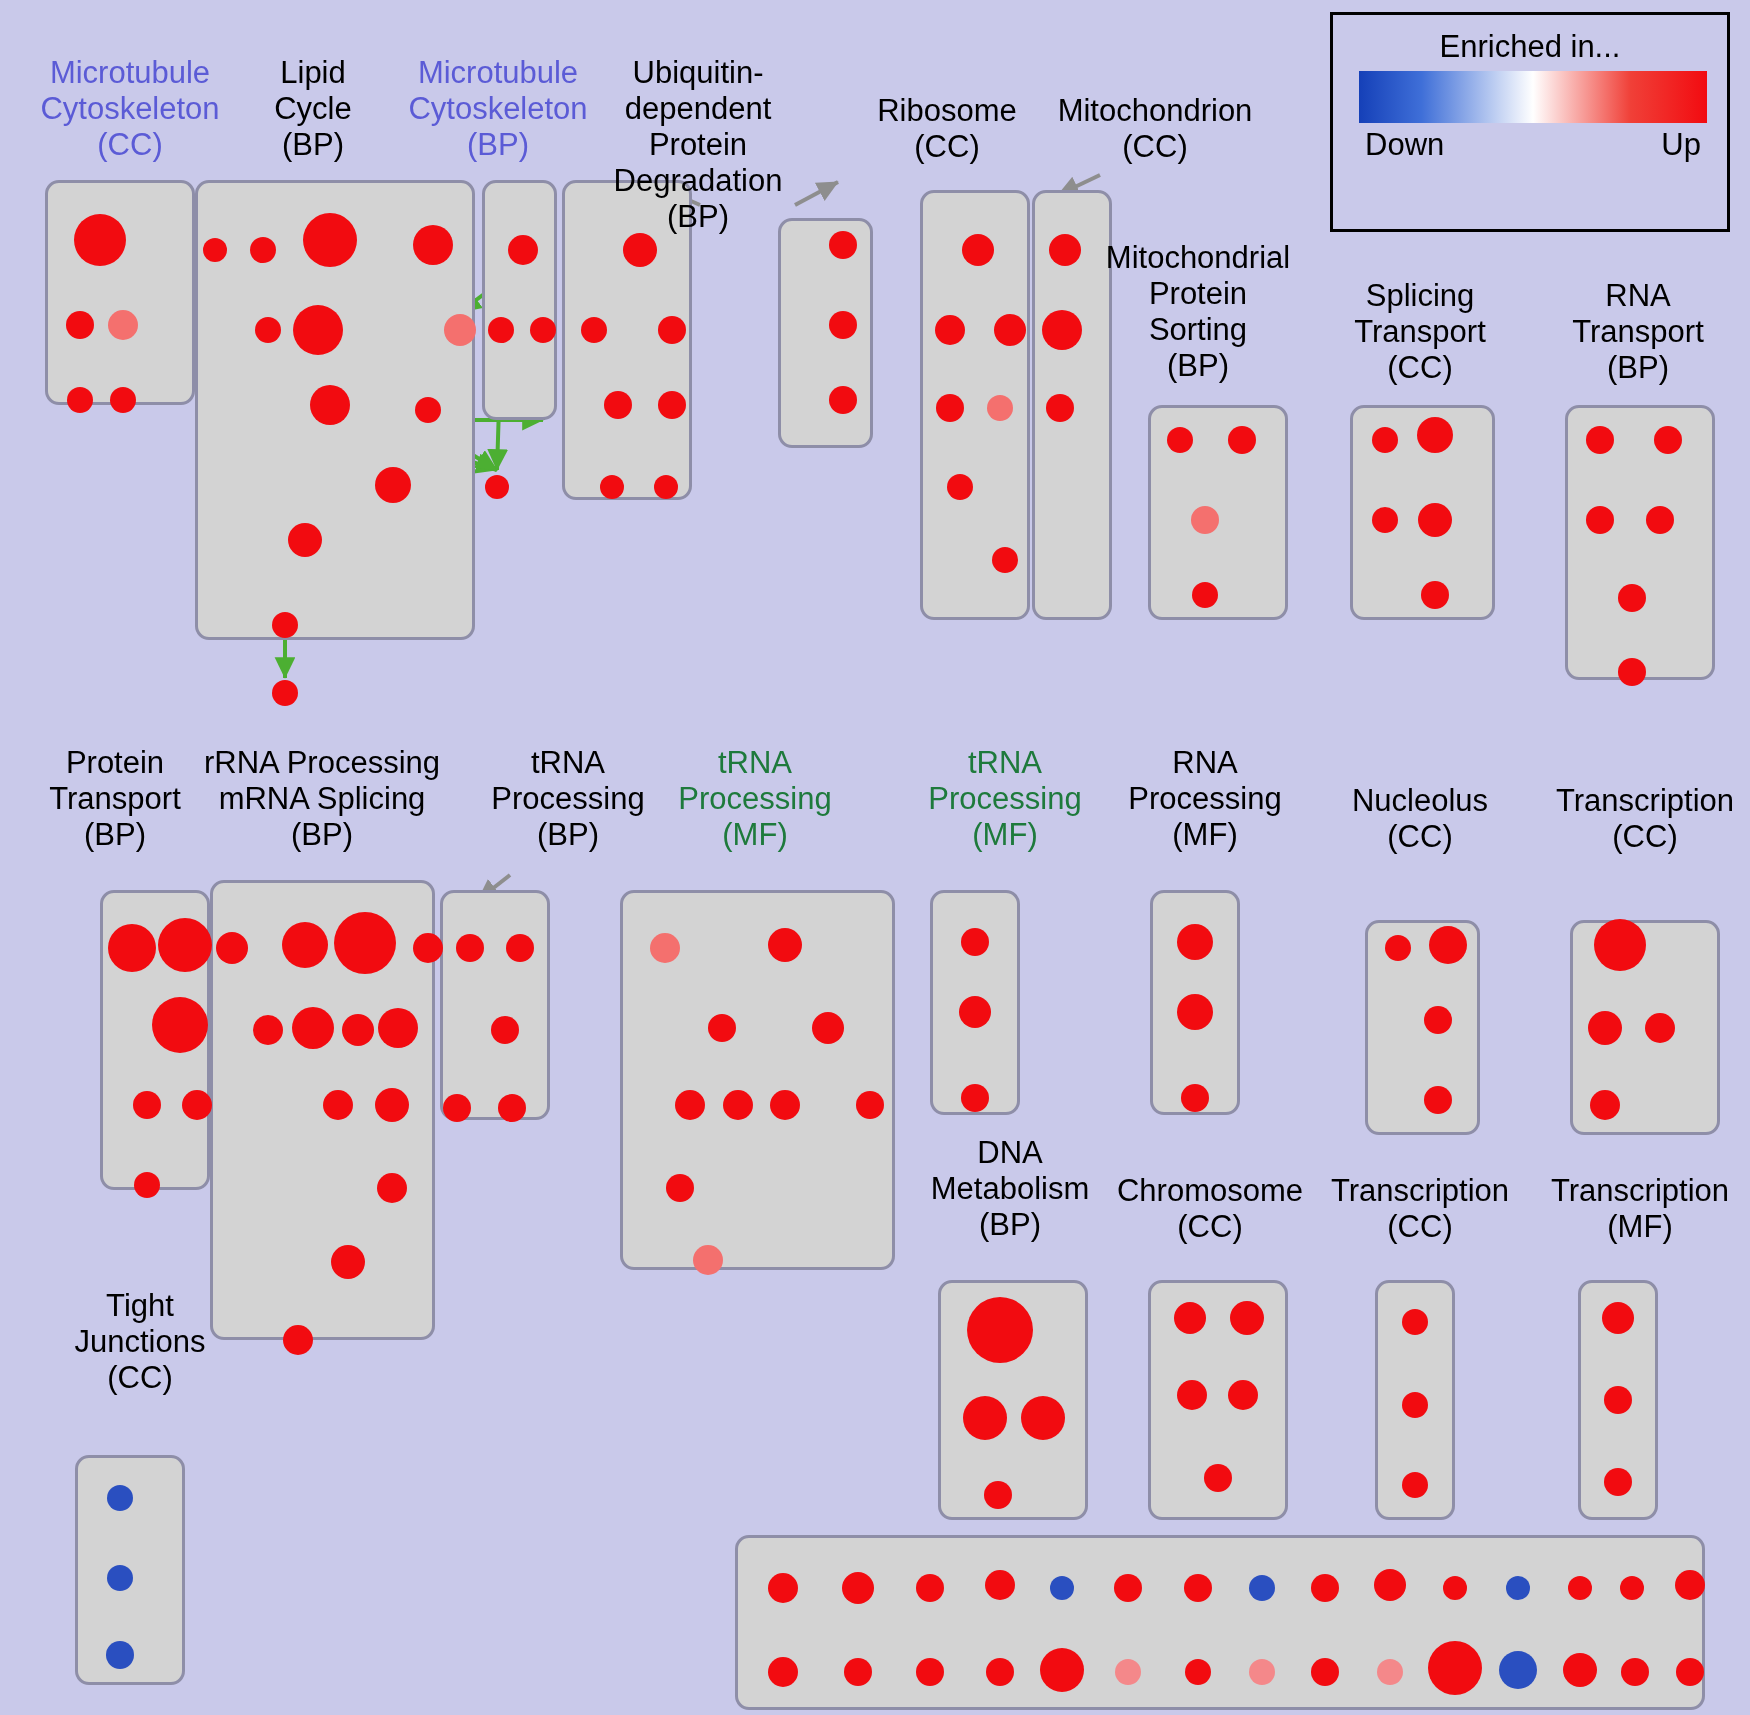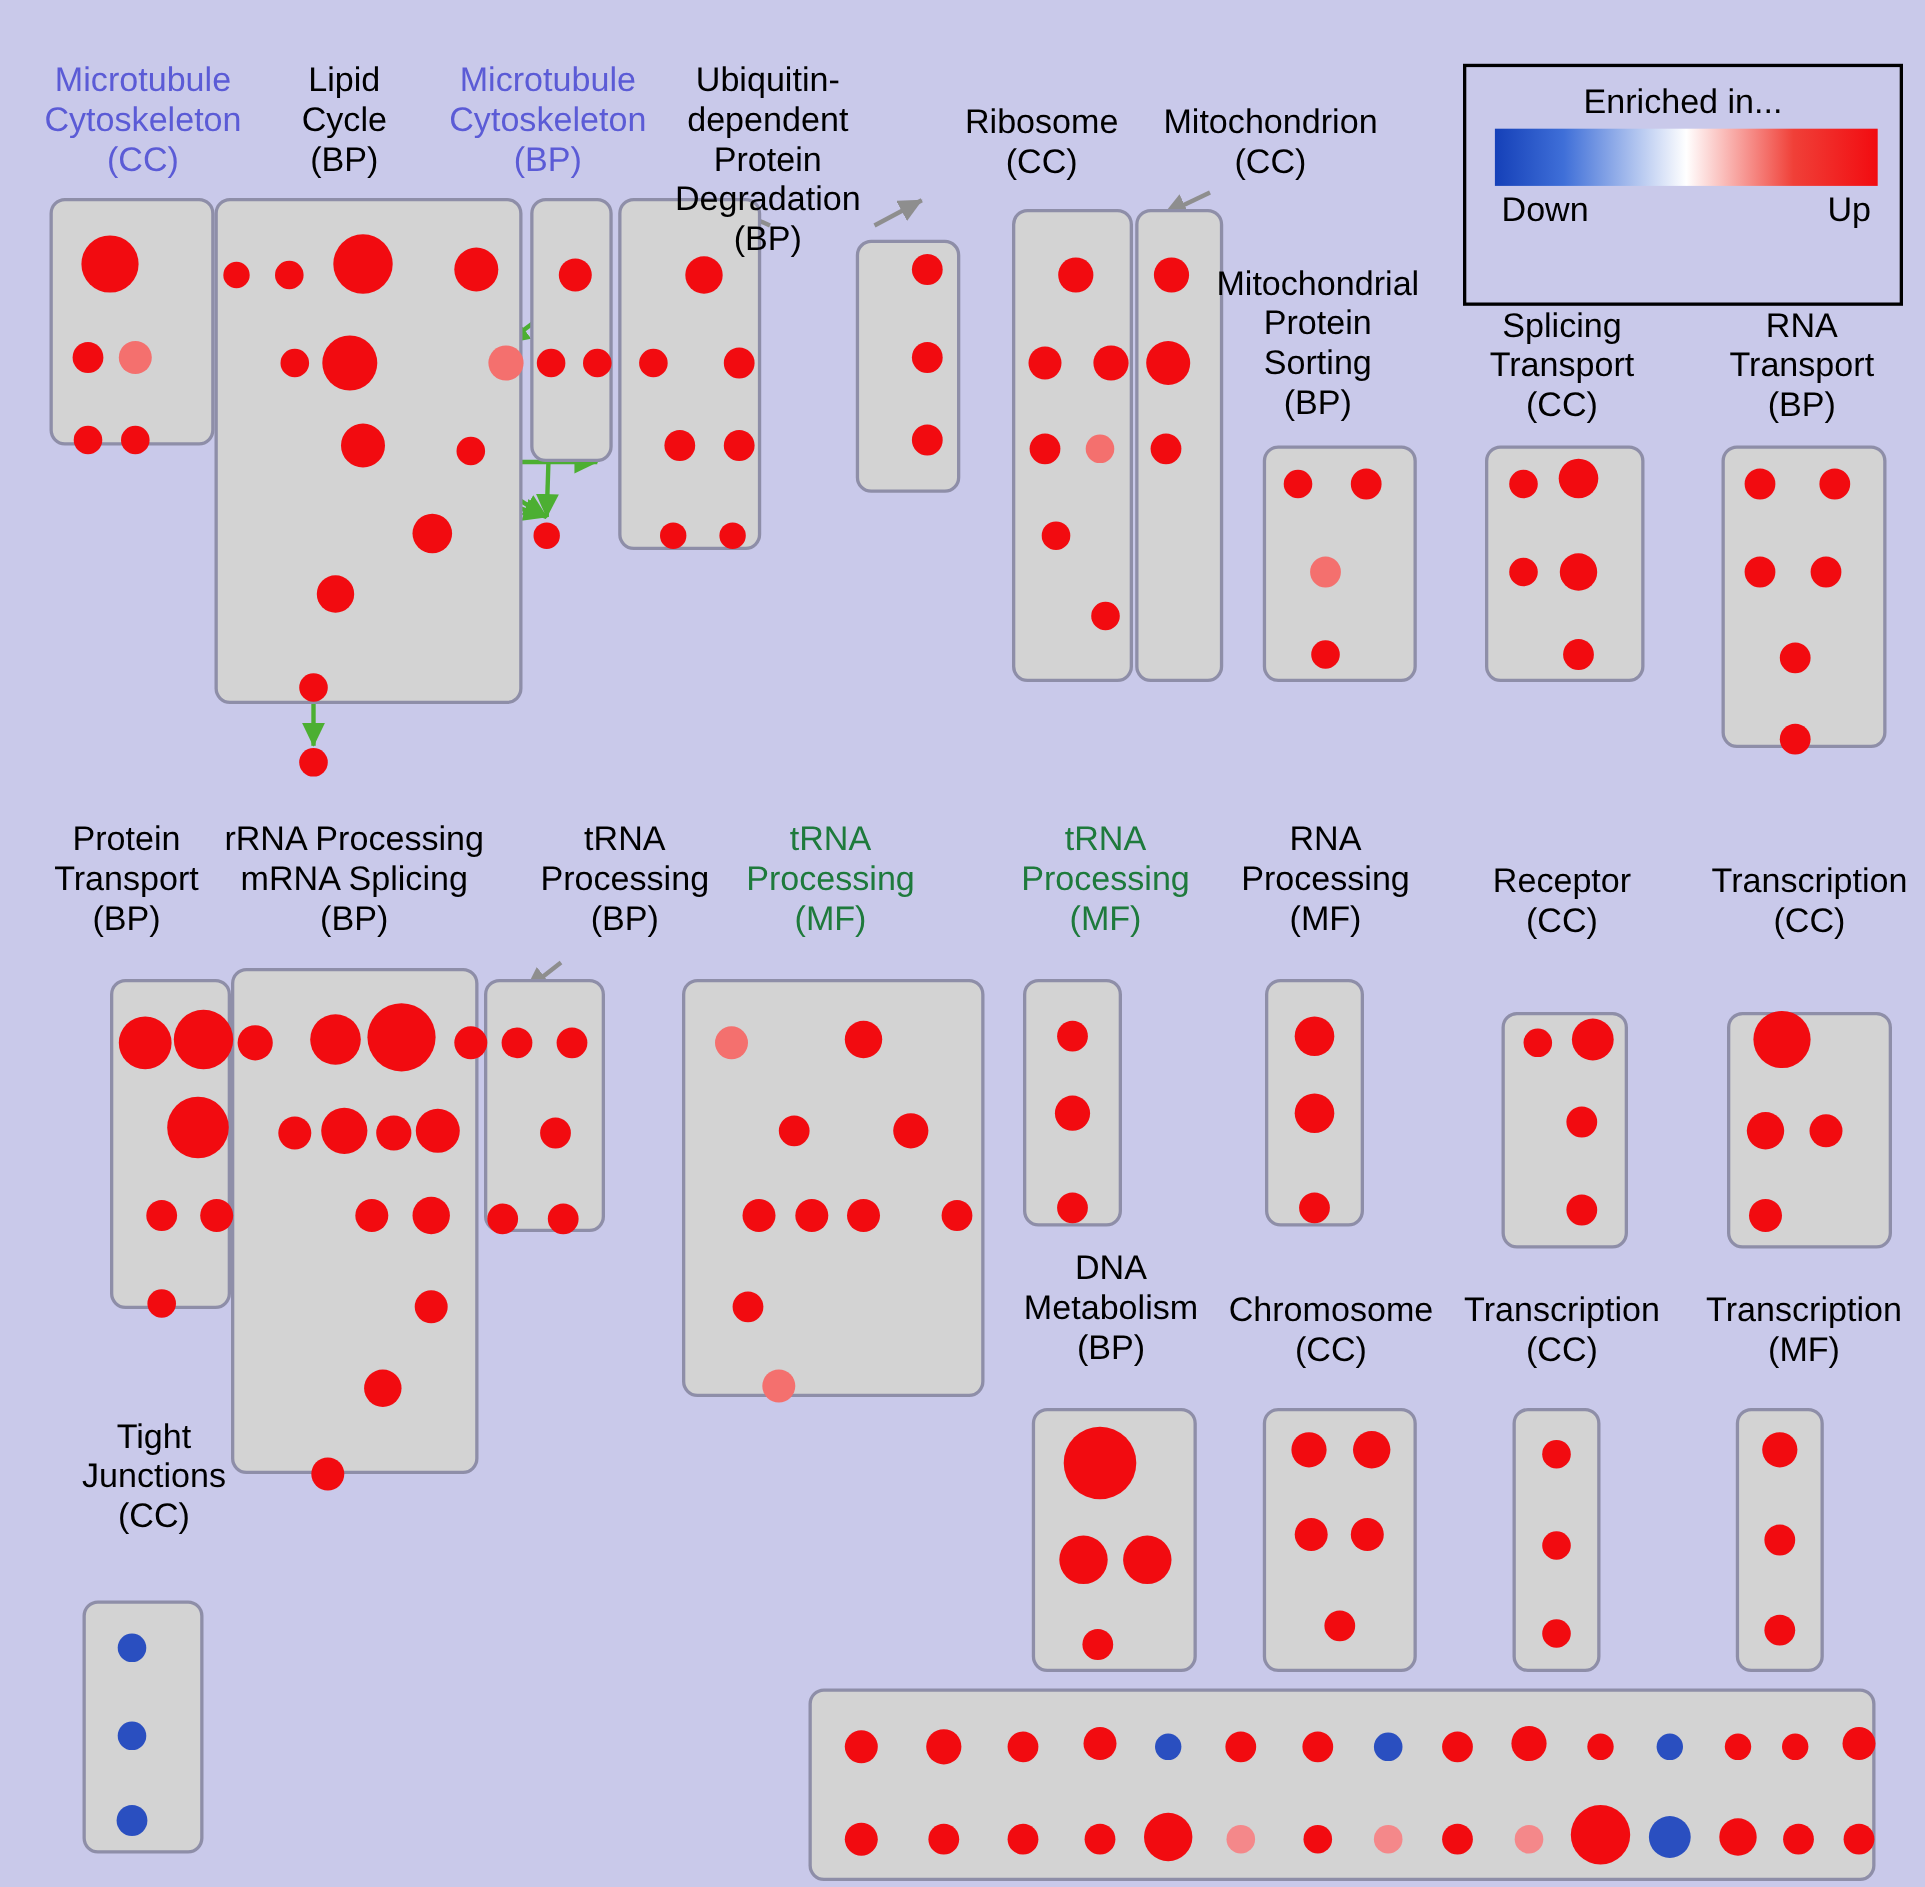--- a/index.html
+++ b/index.html
@@ -436,39 +436,39 @@
 (BP)</div>
       <div class="label mf-green" style="left: 660px; top: 745px; width: 190px;">tRNA
 Processing
 (MF)</div>
       <div class="label mf-green" style="left: 910px; top: 745px; width: 190px;">tRNA
 Processing
 (MF)</div>
       <div class="label" style="left: 1115px; top: 745px; width: 180px;">RNA
 Processing
 (MF)</div>
-      <div class="label" style="left: 1330px; top: 783px; width: 180px;">Receptor
+      <div class="label" style="left: 1330px; top: 783px; width: 180px;">Nucleolus
 (CC)</div>
       <div class="label" style="left: 1545px; top: 783px; width: 200px;">Transcription
 (CC)</div>
       <div class="label" style="left: 910px; top: 1135px; width: 200px;">DNA
 Metabolism
 (BP)</div>
       <div class="label" style="left: 1105px; top: 1173px; width: 210px;">Chromosome
 (CC)</div>
       <div class="label" style="left: 1320px; top: 1173px; width: 200px;">Transcription
 (CC)</div>
       <div class="label" style="left: 1540px; top: 1173px; width: 200px;">Transcription
 (MF)</div>
       <div class="label" style="left: 55px; top: 1288px; width: 170px;">Tight
 Junctions
 (CC)</div>
     </div>
 
 
-  <div class="legend" style="left:1330px;top:12px;width:400px;height:220px;margin-top:46px;">
+  <div class="legend" style="left:1330px;top:12px;width:400px;height:220px;">
     <div class="legend-title">Enriched in...</div>
     <div class="legend-bar" style="left:26px;top:56px;width:348px;height:52px;"></div>
     <div class="legend-down" style="left:32px;top:112px;">Down</div>
     <div class="legend-up" style="right:26px;top:112px;">Up</div>
   </div>
 
 </div>
 
 </body></html>

